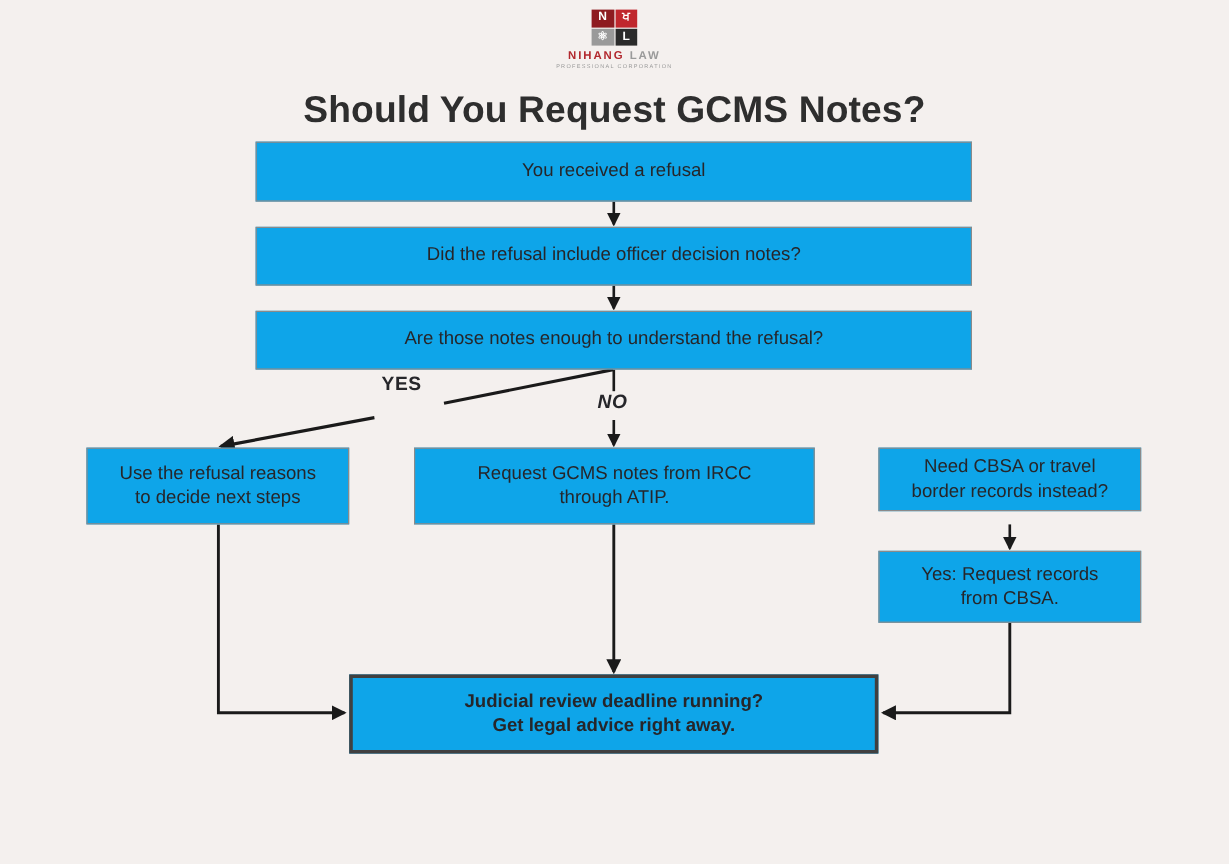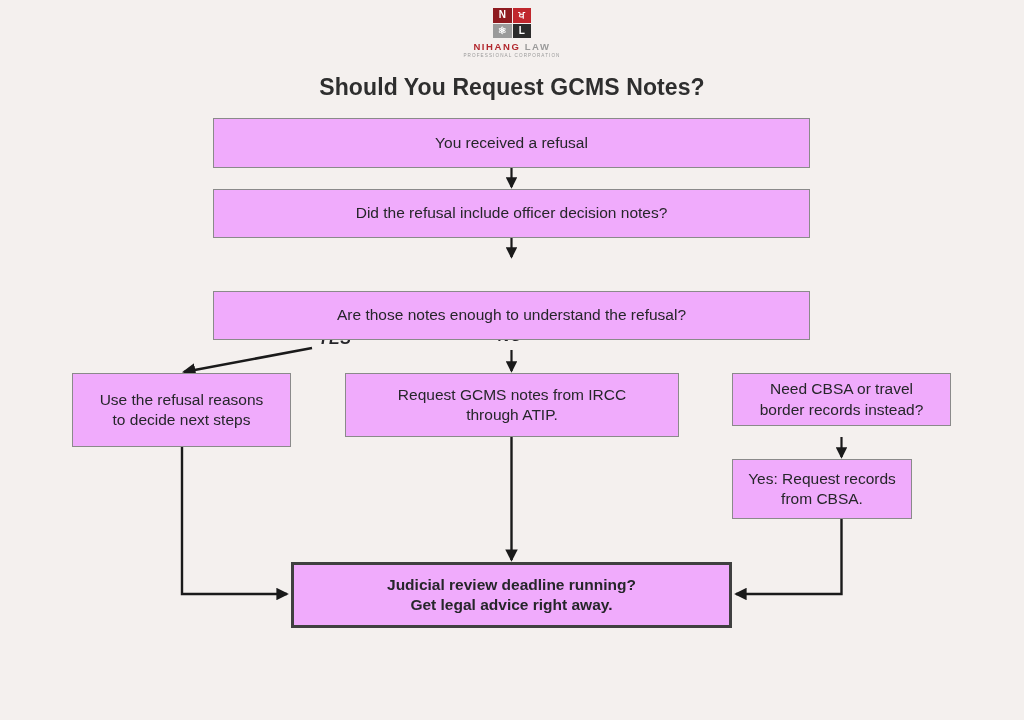--- a/index.html
+++ b/index.html
@@ -73,65 +73,65 @@
     line-height: 1;
   }
 
   
   .page-title {
     position: absolute;
     left: 0;
     top: 74px;
     width: 1024px;
     text-align: center;
-    font-size: 23px;
+    font-size: 31px;
     font-weight: bold;
     color: #2E2E2E;
     letter-spacing: 0.1px;
   }
 
   
   .node {
     position: absolute;
-    background: #f0abfc;
+    background: #0ea5e9;
     border: 1.5px solid #8A8A8A;
     box-sizing: border-box;
     display: flex;
     align-items: center;
     justify-content: center;
     text-align: center;
     color: #26262A;
     font-size: 15.5px;
     line-height: 1.32;
     padding: 2px 8px;
   }
   .node.emphasis {
     border: 3px solid #404040;
     font-weight: bold;
     font-size: 15.5px;
   }
 
   #node-refusal      { left: 213px; top: 118px; width: 597px; height: 50px; }
   #node-include      { left: 213px; top: 189px; width: 597px; height: 49px; }
-  #node-enough       { left: 213px; top: 259px; width: 597px; height: 49px; margin-top: 32px; }
-  #node-use-reasons  { left:  72px; top: 373px; width: 219px; height: 74px; }
+  #node-enough       { left: 213px; top: 259px; width: 597px; height: 49px; }
+  #node-use-reasons  { left:  72px; top: 373px; width: 219px; height: 64px; }
   #node-request-gcms { left: 345px; top: 373px; width: 334px; height: 64px; }
   #node-need-cbsa    { left: 732px; top: 373px; width: 219px; height: 53px; }
-  #node-yes-cbsa     { left: 732px; top: 459px; width: 180px; height: 60px; }
+  #node-yes-cbsa     { left: 732px; top: 459px; width: 219px; height: 60px; }
   #node-deadline     { left: 291px; top: 562px; width: 441px; height: 66px; }
 
   
   .branch-label {
     position: absolute;
     font-size: 16px;
     font-weight: bold;
     color: #26262A;
     letter-spacing: 0.4px;
   }
-  #label-yes { left: 318px; top: 330px; font-style: italic; }
+  #label-yes { left: 318px; top: 312px; }
   #label-no  { left: 498px; top: 327px; font-style: italic; }
 
   svg.edges {
     position: absolute;
     left: 0; top: 0;
     width: 1024px;
     height: 720px;
     pointer-events: none;
   }
 </style>

